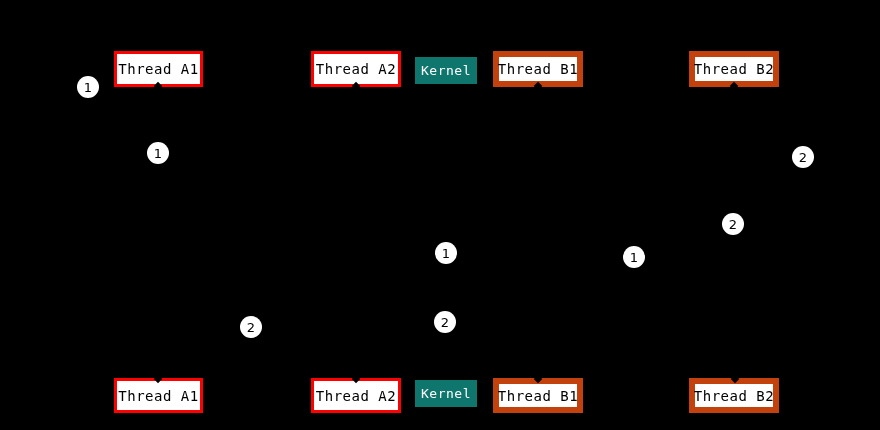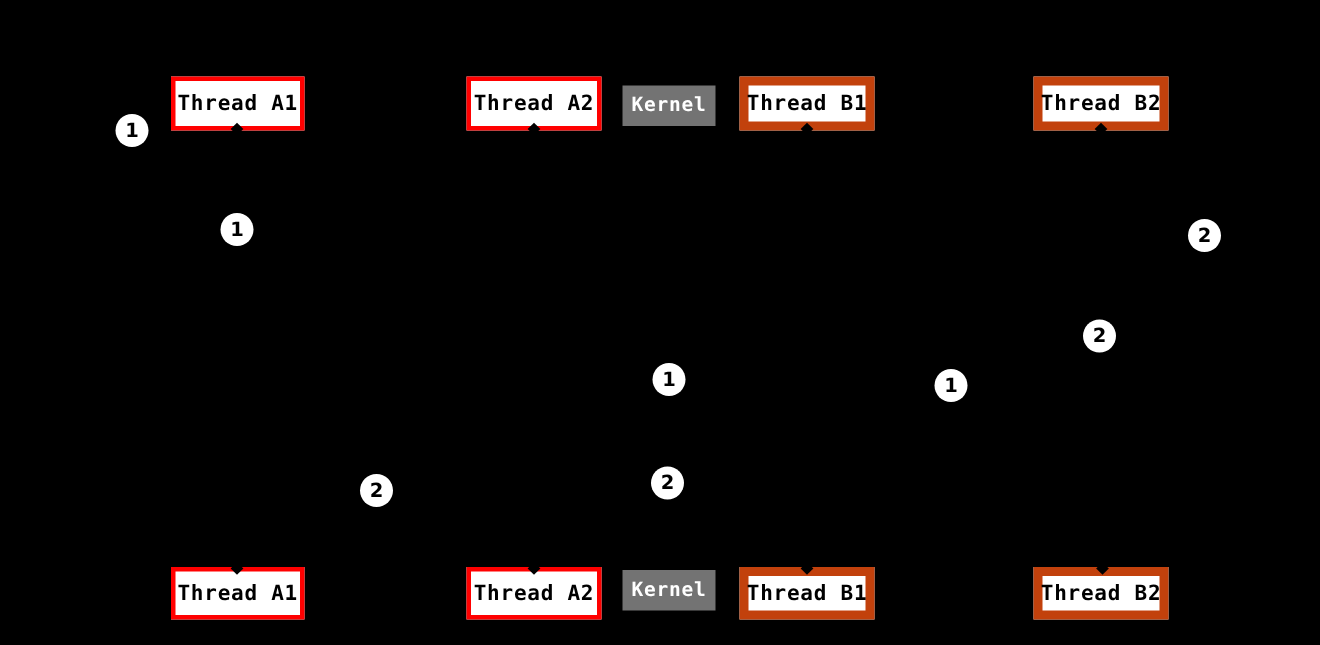--- a/index.html
+++ b/index.html
@@ -1,29 +1,29 @@
 <!DOCTYPE html>
 <html><head>
 <meta charset="utf-8">
 <style>
   html,body{margin:0;padding:0;}
   body{
     width:880px;height:430px;background:#000000;position:relative;
     font-family:"DejaVu Sans Mono","Liberation Mono",monospace;
     overflow:hidden;
   }
-  .stage{position:absolute;left:0;top:0;width:880px;height:396px;font-weight:bold;}
+  .stage{position:absolute;left:0;top:0;width:880px;height:396px;}
   .box{
     position:absolute;box-sizing:border-box;background:#ffffff;color:#000000;
     display:flex;align-items:center;justify-content:center;
     font-size:14px;letter-spacing:0.5px;white-space:nowrap;
   }
   .outline-red{border:3px solid #ff0000;}
   .outline-blue{border:6px solid #c2410c;}
-  .filled-blue{background:#737373;color:#ffffff;font-size:13px;border:none;}
+  .filled-blue{background:#0f766e;color:#ffffff;font-size:13px;border:none;}
   .marker{
     position:absolute;width:22px;height:22px;border-radius:50%;
     background:#ffffff;color:#000000;
     display:flex;align-items:center;justify-content:center;
     font-family:"DejaVu Sans","Liberation Sans",sans-serif;
     font-size:13px;line-height:1;
   }
   .notch{
     position:absolute;width:6px;height:6px;background:#000000;
     transform:rotate(45deg);

